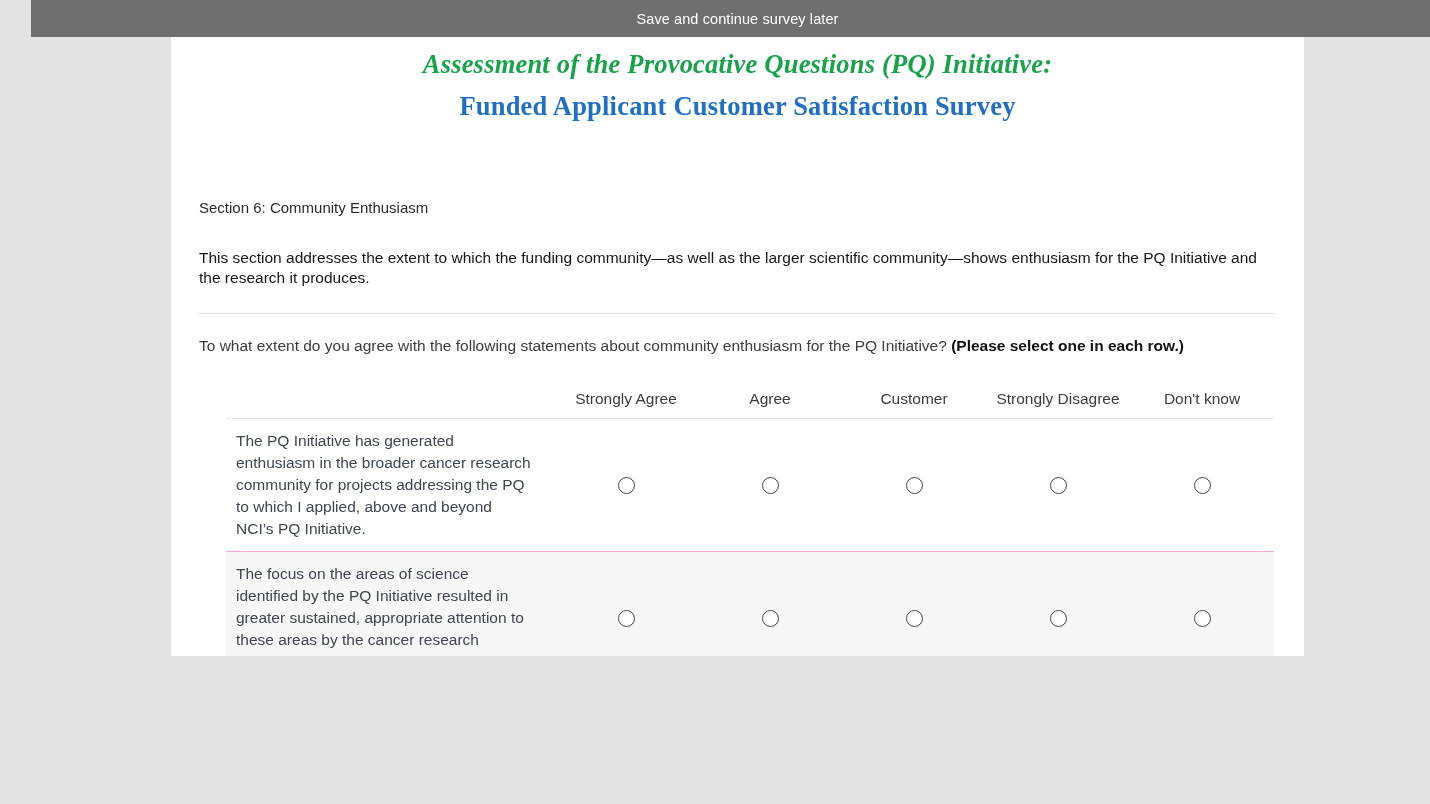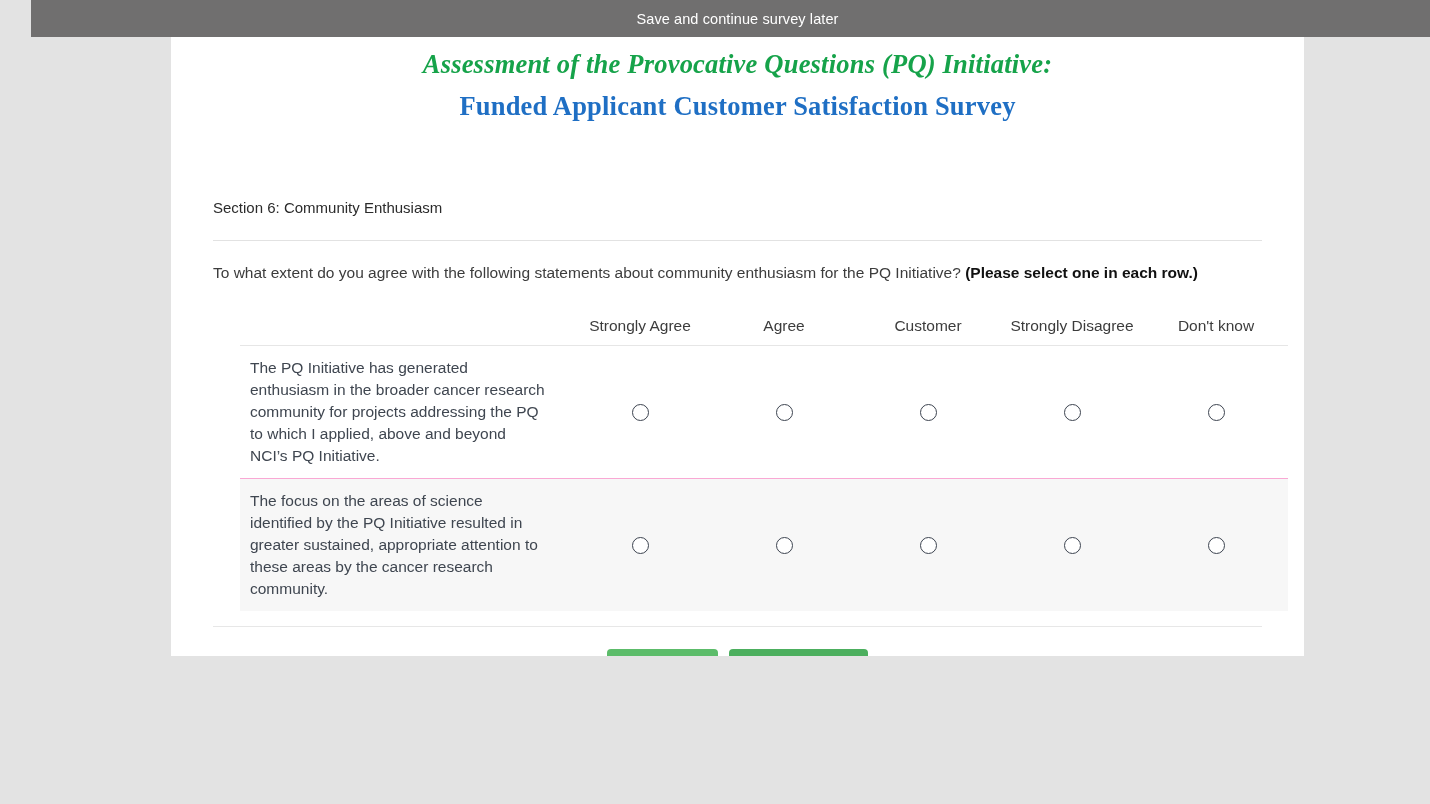--- a/index.html
+++ b/index.html
@@ -43,21 +43,21 @@
     position: absolute;
     top: 37px;
     left: 140px;
     width: 1133px;
     height: 767px;
     background: #ffffff;
     overflow: hidden;
   }
 
   .inner {
-    padding: 0 42px;
+    padding: 0 28px;
   }
 
   
   .title-green {
     margin: 0;
     padding-top: 12px;
     text-align: center;
     font-family: "Liberation Serif", serif;
     font-style: italic;
     font-weight: bold;
@@ -235,20 +235,21 @@
   </div>
 
   <div class="page">
     <div class="inner">
 
       <h1 class="title-green">Assessment of the Provocative Questions (PQ) Initiative:</h1>
       <h1 class="title-blue">Funded Applicant Customer Satisfaction Survey</h1>
 
       <p class="section-heading">Section 6: Community Enthusiasm</p>
 
+      <p class="intro"> This section addresses the extent to which the funding community—as well as the larger scientific community—shows enthusiasm for the PQ Initiative and the research it produces.</p>
 
       <div class="rule"></div>
 
       <p class="question"><span>To what extent do you agree with the following statements about community enthusiasm for the PQ Initiative? </span><span class="emph">(Please select one in each row.)</span></p>
 
       <div class="matrix-wrap">
         <table class="matrix">
           <colgroup>
             <col class="c-stmt">
             <col class="c-opt">

